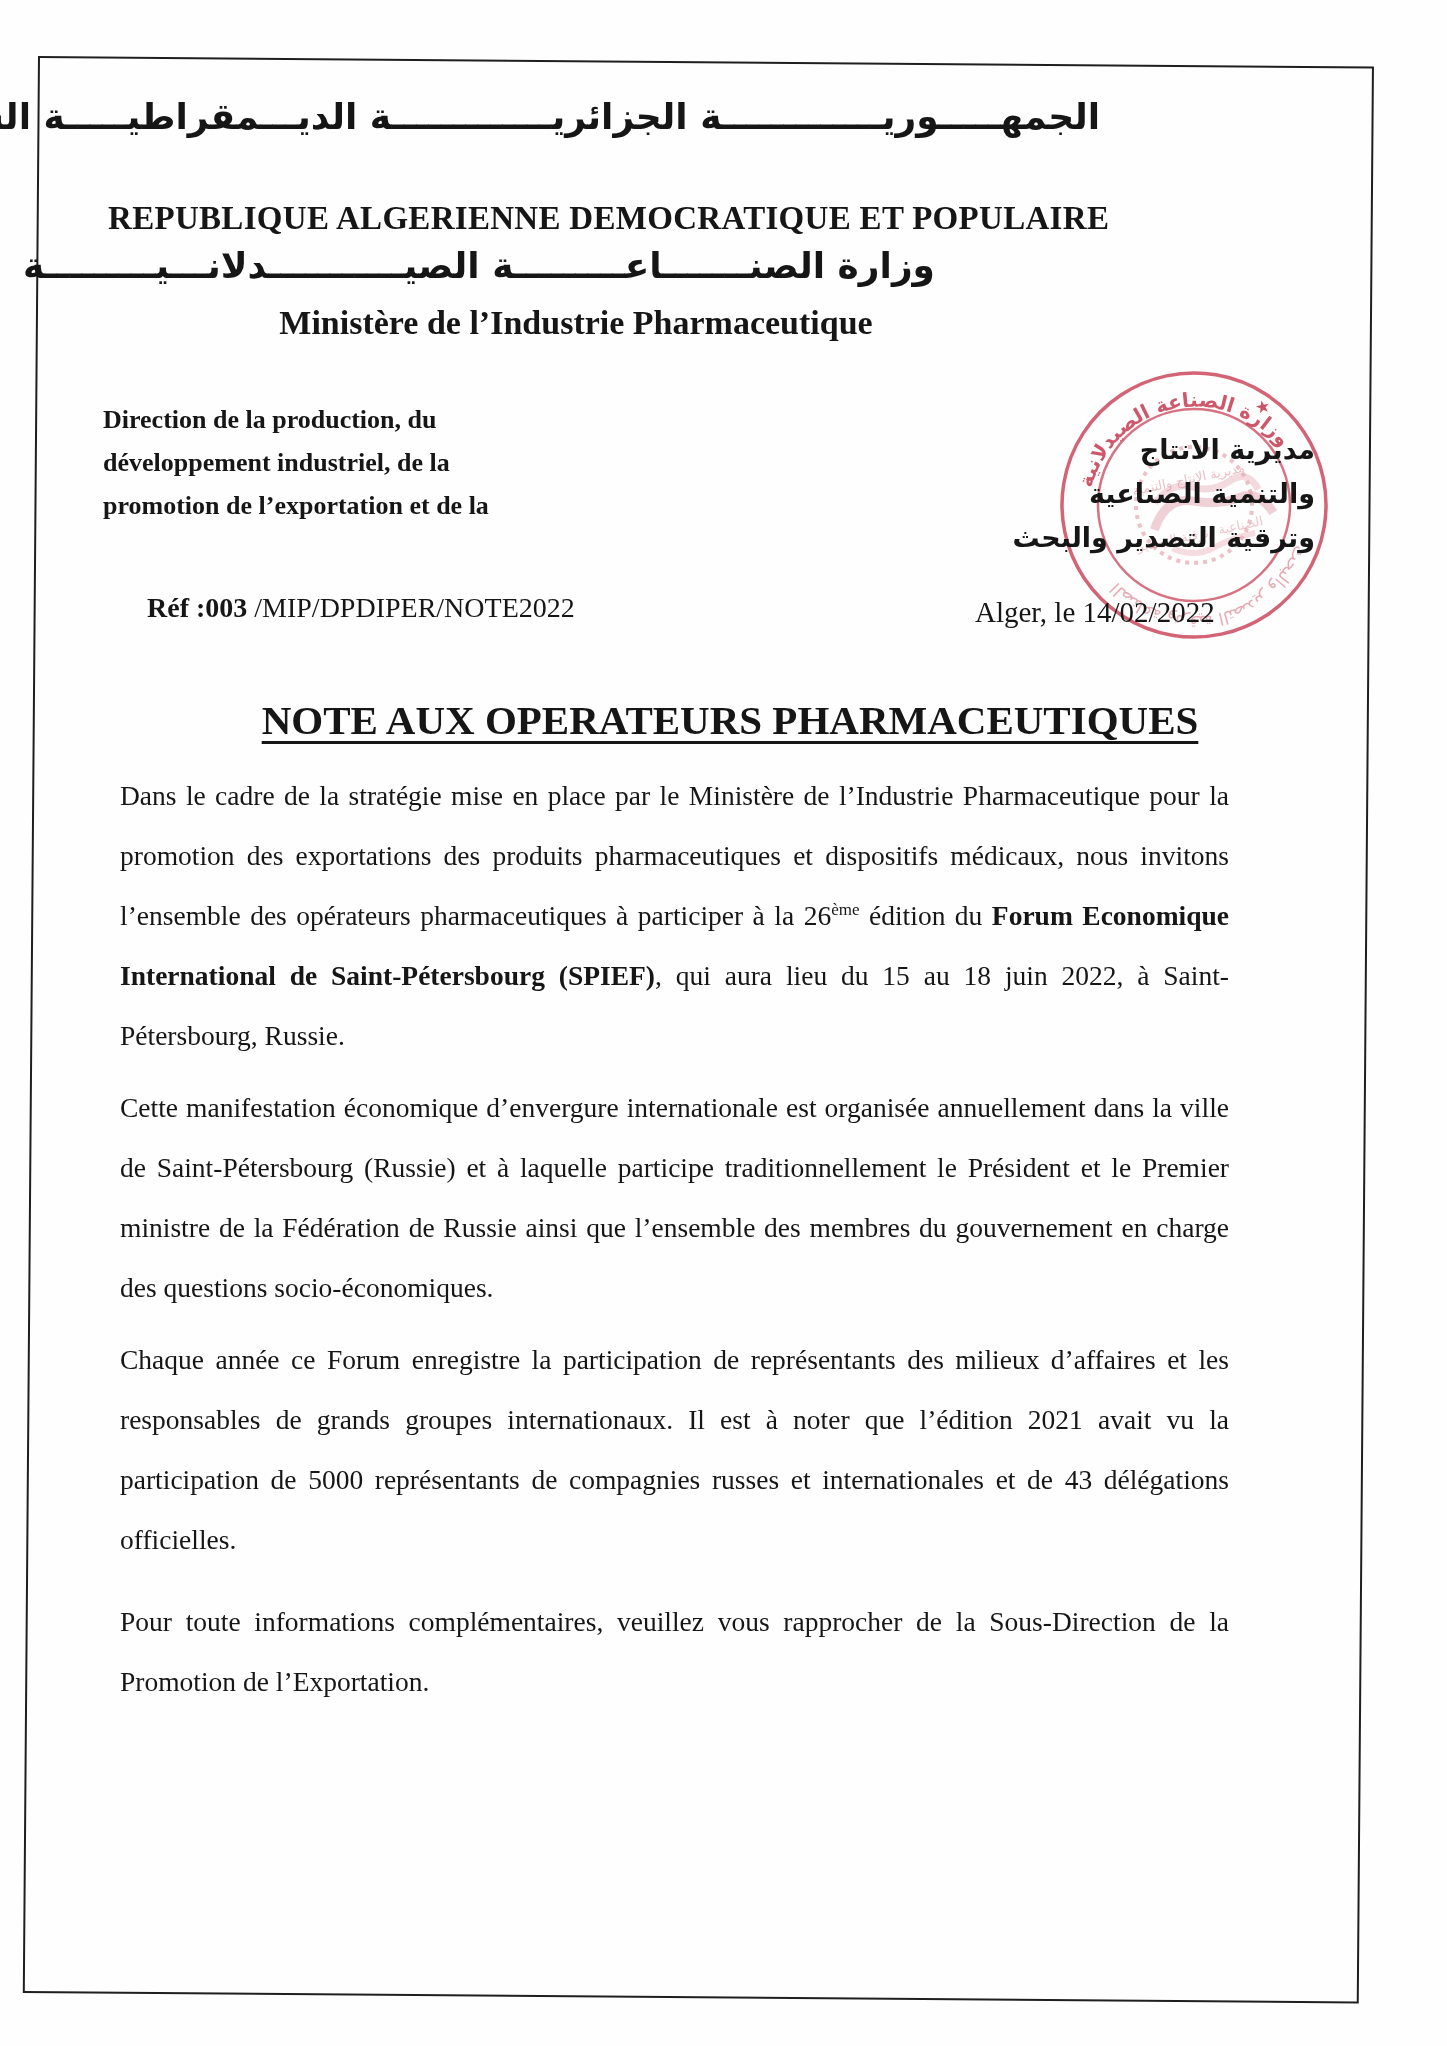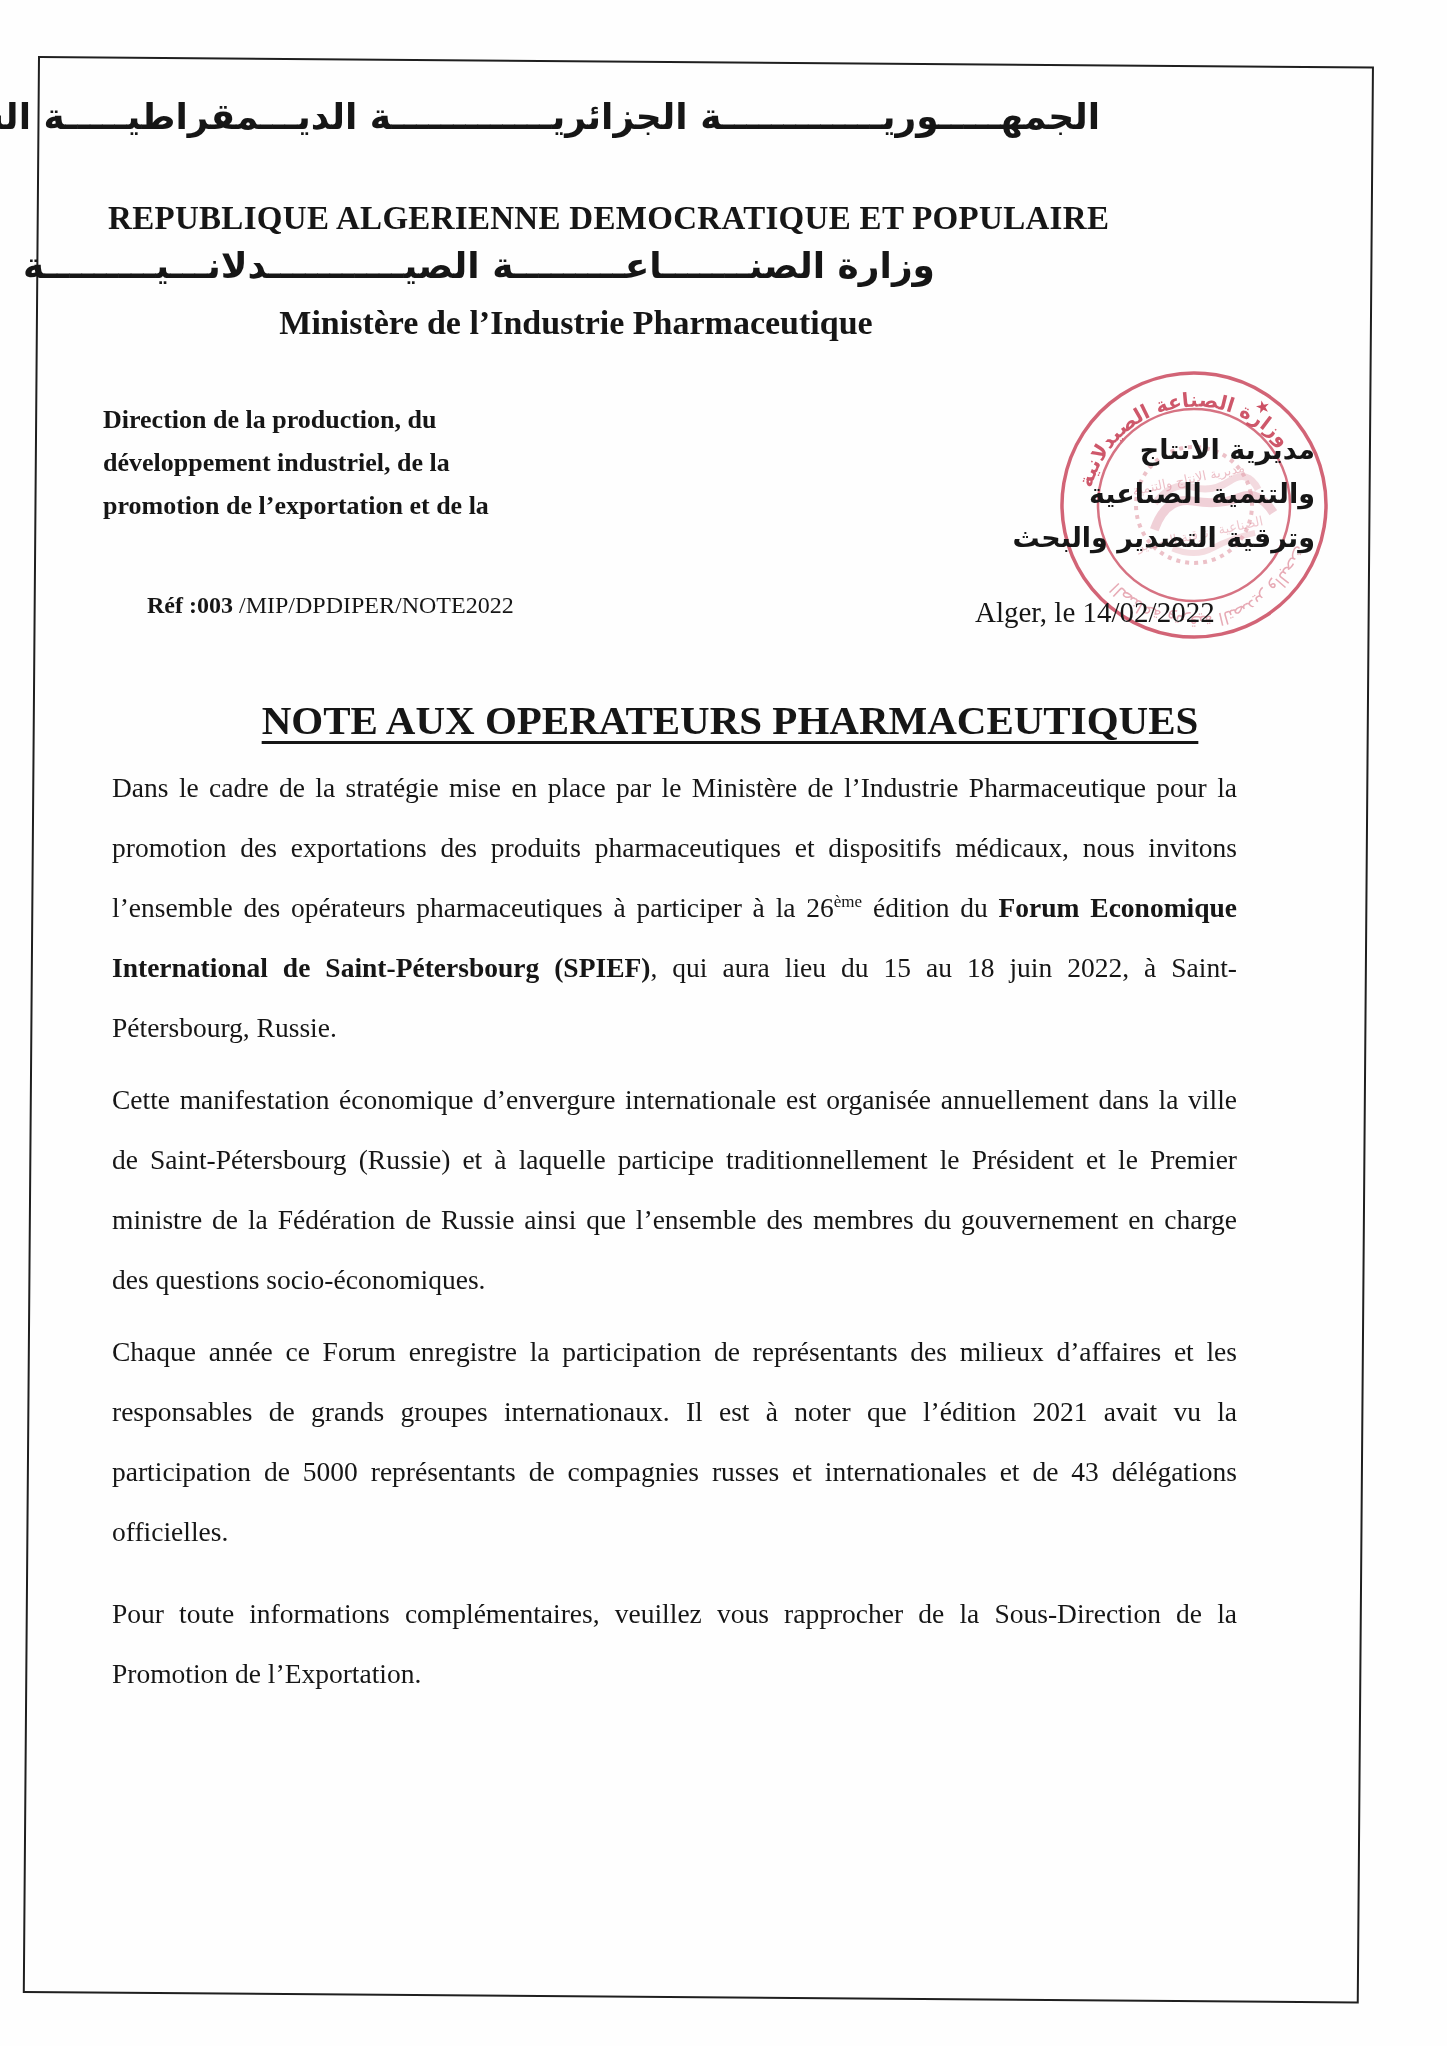--- a/index.html
+++ b/index.html
@@ -15,28 +15,28 @@
   }
   .abs{position:absolute;}
   .arabic{font-family:"DejaVu Sans", sans-serif;direction:rtl;unicode-bidi:embed;}
   .ar-head{font-weight:bold;font-size:34px;letter-spacing:0;white-space:nowrap;}
   .center{text-align:center;}
   .b{font-weight:bold;}
   .republique{font-size:33px;font-weight:bold;letter-spacing:0.3px;white-space:nowrap;}
   .ministere{font-size:34px;font-weight:bold;white-space:nowrap;}
   .sender{font-size:26px;font-weight:bold;line-height:43px;}
   .ar-dir{font-size:27px;font-weight:bold;line-height:44px;text-align:right;}
-  .refline{font-size:24px;white-space:nowrap;}
+  .refline{font-size:28px;white-space:nowrap;}
   .dateline{font-size:29px;white-space:nowrap;}
   .note-title{
     font-size:41px;font-weight:bold;white-space:nowrap;
     text-decoration:underline;text-decoration-thickness:2.5px;text-underline-offset:7px;
   }
   .body-text{font-size:27.5px;line-height:60px;text-align:justify;}
-  .body-text p{margin:0;}
+  .body-text p{margin:8px;}
   .body-text p + p{margin-top:16px;}
   .body-text p.gap-sm{margin-top:12px;}
   .body-text p.gap-lg{margin-top:22px;}
   sup{font-size:0.62em;line-height:0;}
   .stamp{position:absolute;left:1052px;top:363px;width:284px;height:284px;z-index:1;}
   .overlay{z-index:2;}
 </style>
 </head>
 <body>
 

